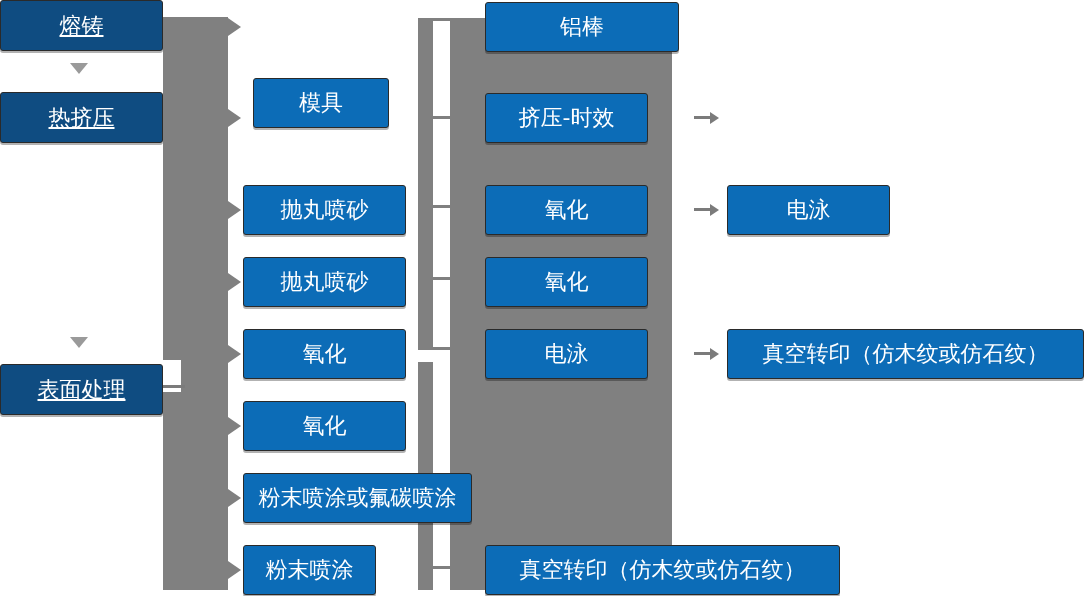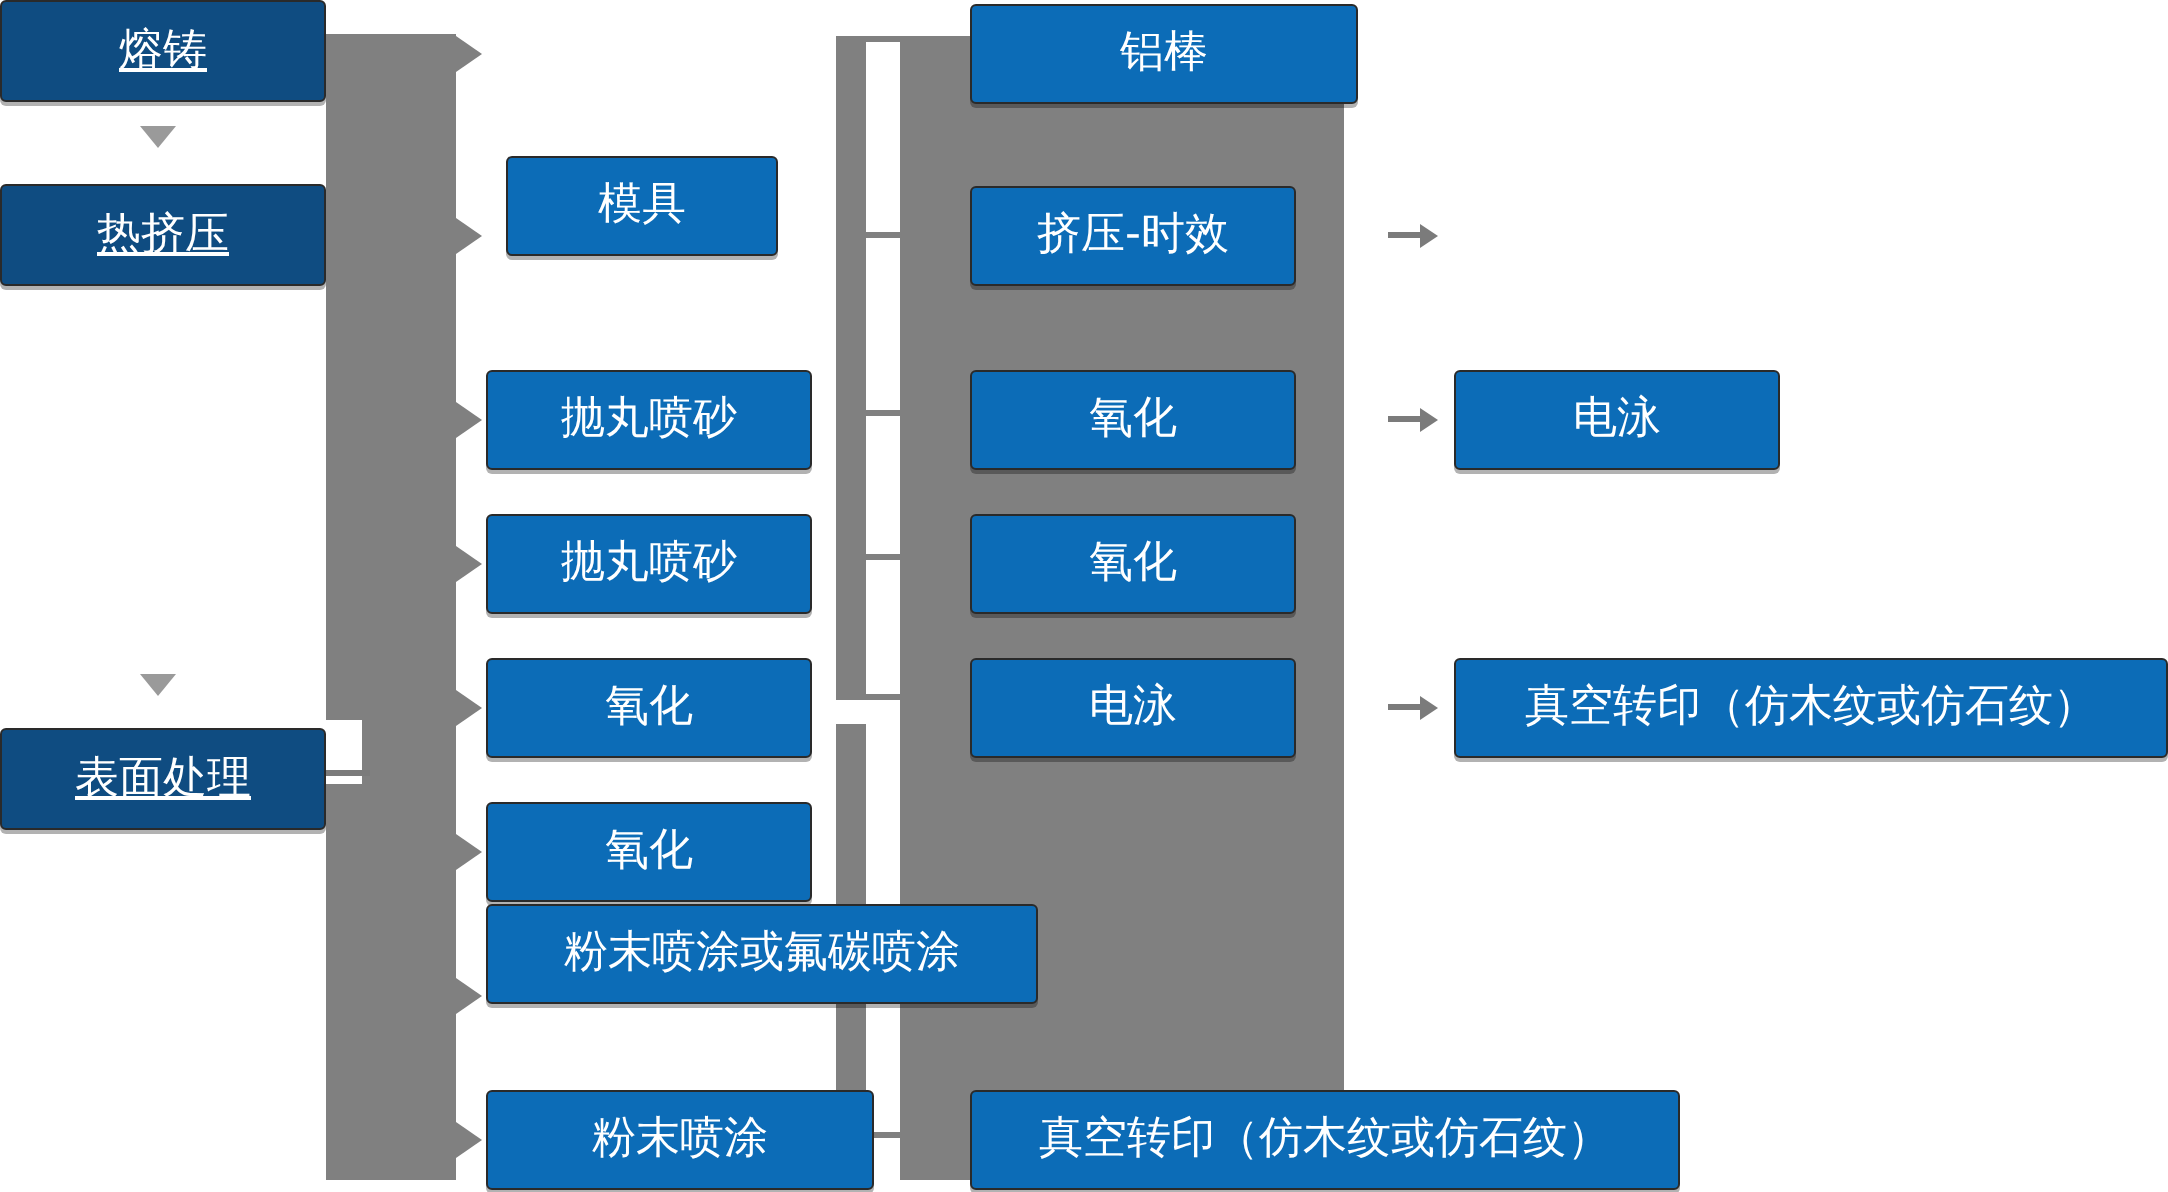--- a/index.html
+++ b/index.html
@@ -120,23 +120,23 @@
   <div class="box light f22" style="left:243px;top:78px;width:136px;height:50px;margin-left:10px;">模具</div>
 
   <div class="box light f22" style="left:243px;top:185px;width:163px;height:50px;">抛丸喷砂</div>
 
   <div class="box light f22" style="left:243px;top:257px;width:163px;height:50px;">抛丸喷砂</div>
 
   <div class="box light f22" style="left:243px;top:329px;width:163px;height:50px;">氧化</div>
 
   <div class="box light f22" style="left:243px;top:401px;width:163px;height:50px;">氧化</div>
 
-  <div class="box light f22" style="left:243px;top:452px;width:276px;height:50px;">粉末喷涂或氟碳喷涂</div>
+  <div class="box light f22" style="left:243px;top:473px;width:229px;height:50px;">粉末喷涂或氟碳喷涂</div>
 
-  <div class="box light f22" style="left:243px;top:545px;width:194px;height:50px;">粉末喷涂</div>
+  <div class="box light f22" style="left:243px;top:545px;width:133px;height:50px;">粉末喷涂</div>
 
   <div class="box light f22" style="left:485px;top:2px;width:194px;height:50px;">铝棒</div>
 
   <div class="box light f22" style="left:485px;top:93px;width:163px;height:50px;">挤压-时效</div>
 
   <div class="box light f22" style="left:485px;top:185px;width:163px;height:50px;">氧化</div>
 
   <div class="box light f22" style="left:485px;top:257px;width:163px;height:50px;">氧化</div>
 
   <div class="box light f22" style="left:485px;top:329px;width:163px;height:50px;">电泳</div>

